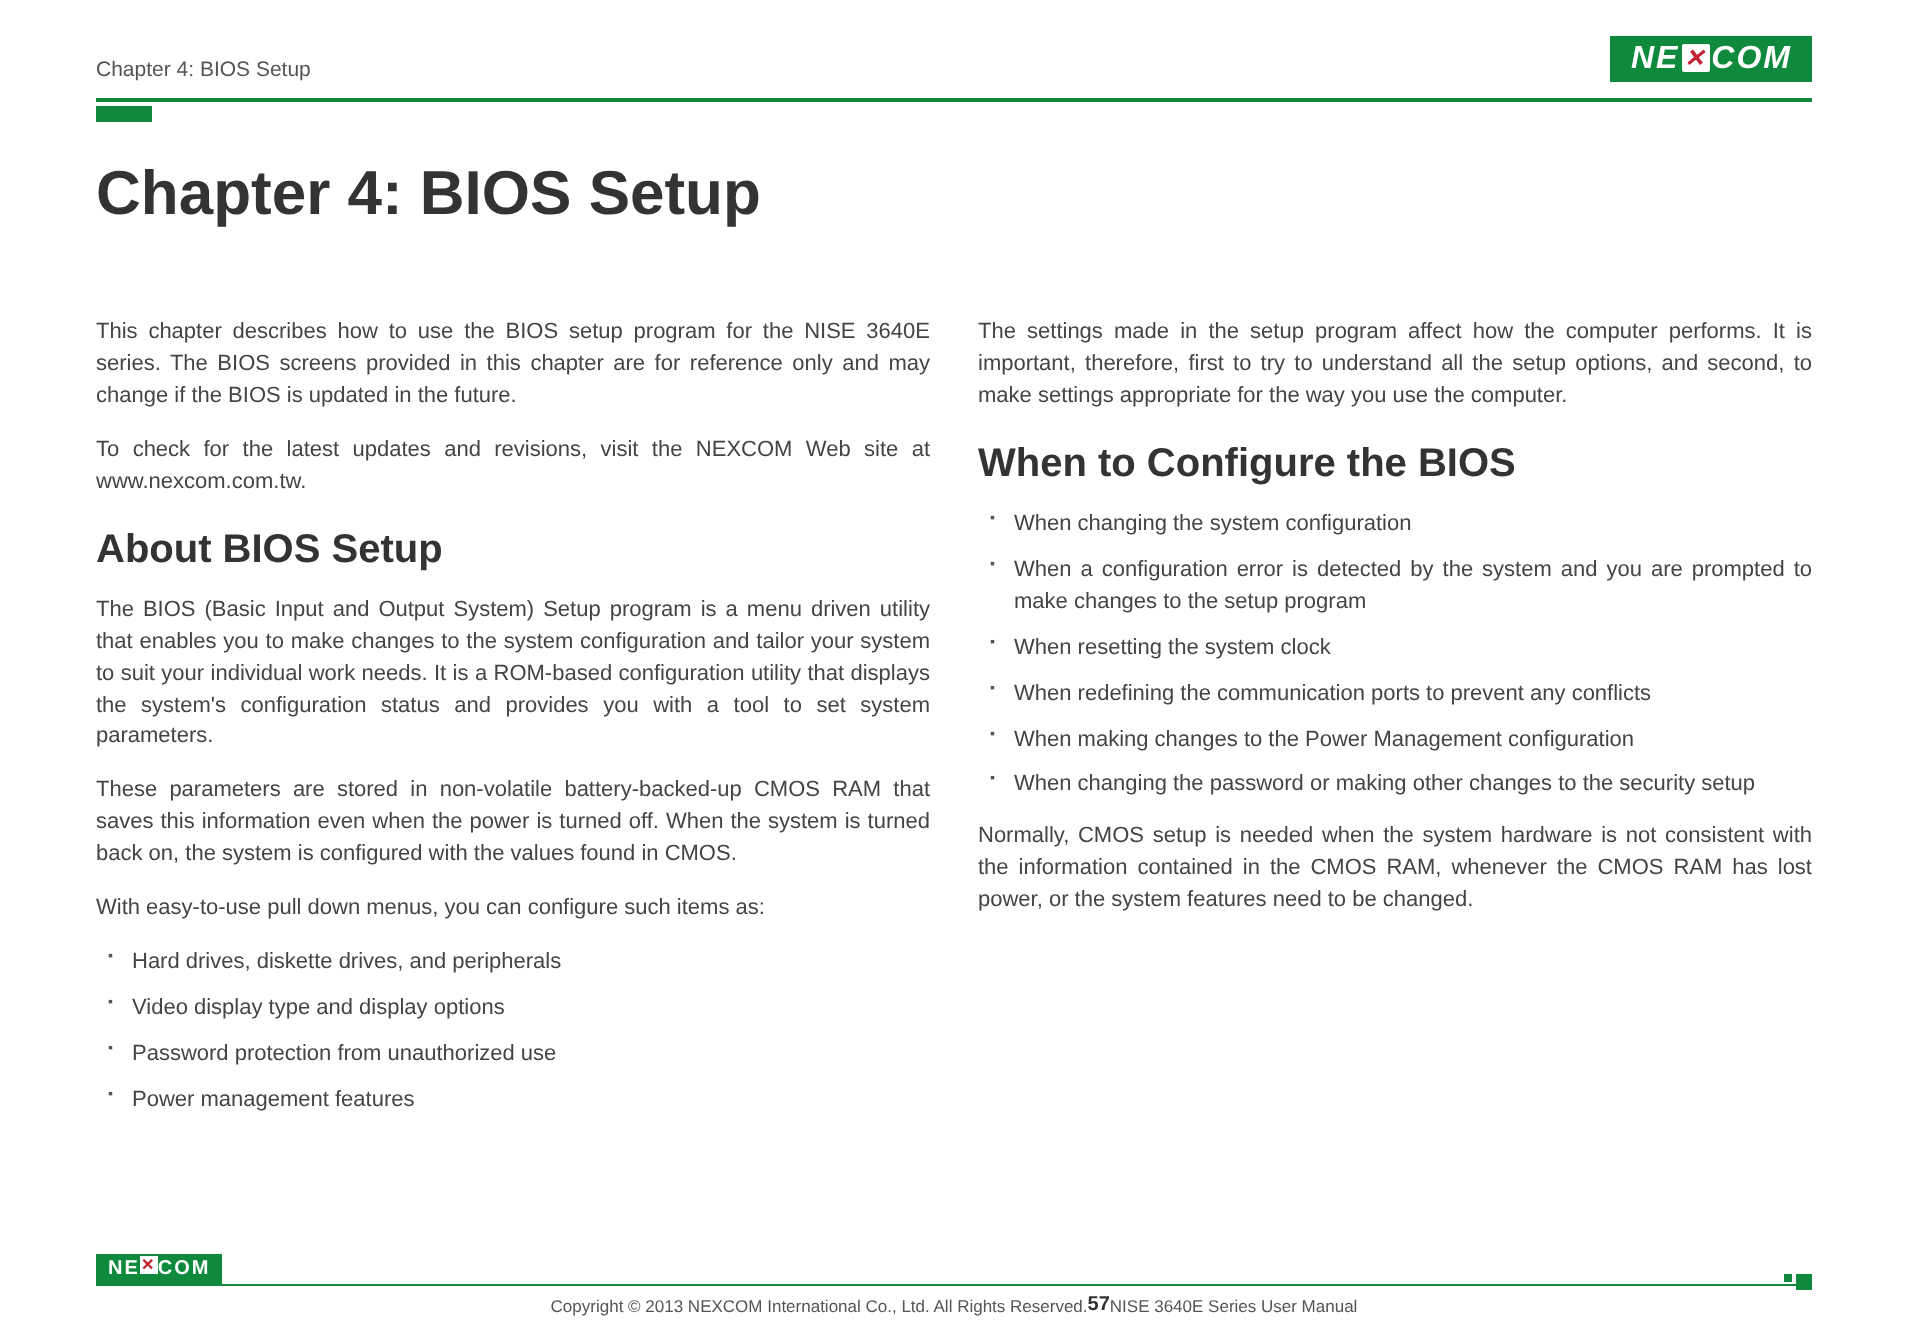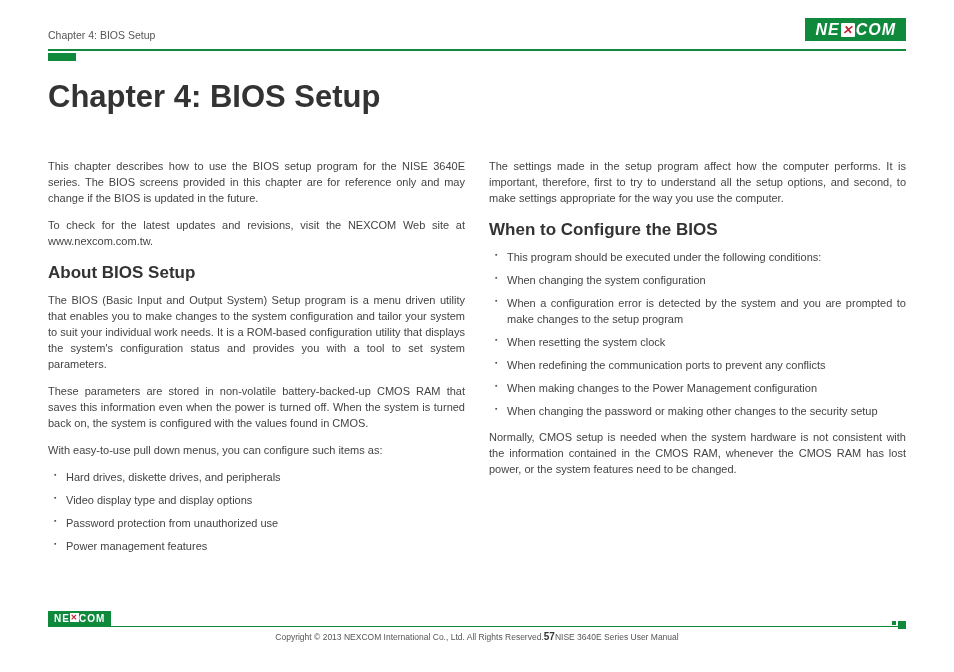--- a/index.html
+++ b/index.html
@@ -74,21 +74,21 @@
     gap: 24px;
   }
   .col {
     flex: 1 1 50%;
     font-size: 11px;
     line-height: 1.45;
     color: #444;
   }
   .col p { margin-bottom: 11px; text-align: justify; }
   .col h2 {
-    font-size: 17px;
+    font-size: 20px;
     font-weight: 700;
     color: #333;
     margin: 6px 0 8px;
   }
   ul.bullets {
     list-style: none;
     margin: 2px 0 10px 6px;
   }
   ul.bullets li {
     position: relative;
@@ -99,21 +99,21 @@
   ul.bullets li::before {
     content: "▪";
     position: absolute;
     left: 0; top: 0;
     font-size: 7px;
     color: #555;
   }
   .footer {
     position: absolute;
     left: 48px; right: 48px;
-    bottom: 30px;
+    bottom: 14px;
   }
   .rule-bottom {
     height: 1.5px;
     background: #0f8a3c;
     margin-bottom: 4px;
     position: relative;
   }
   .rule-bottom::after {
     content: "";
     position: absolute;
@@ -173,21 +173,20 @@
       <li>Video display type and display options</li>
       <li>Password protection from unauthorized use</li>
       <li>Power management features</li>
     </ul>
   </div>
 
   <div class="col">
     <p>The settings made in the setup program affect how the computer performs. It is important, therefore, first to try to understand all the setup options, and second, to make settings appropriate for the way you use the computer.</p>
     <h2>When to Configure the BIOS</h2>
     <ul class="bullets">
-      <li>This program should be executed under the following conditions:</li>
       <li>When changing the system configuration</li>
       <li>When a configuration error is detected by the system and you are prompted to make changes to the setup program</li>
       <li>When resetting the system clock</li>
       <li>When redefining the communication ports to prevent any conflicts</li>
       <li>When making changes to the Power Management configuration</li>
       <li>When changing the password or making other changes to the security setup</li>
     </ul>
     <p>Normally, CMOS setup is needed when the system hardware is not consistent with the information contained in the CMOS RAM, whenever the CMOS RAM has lost power, or the system features need to be changed.</p>
   </div>
 </div>

